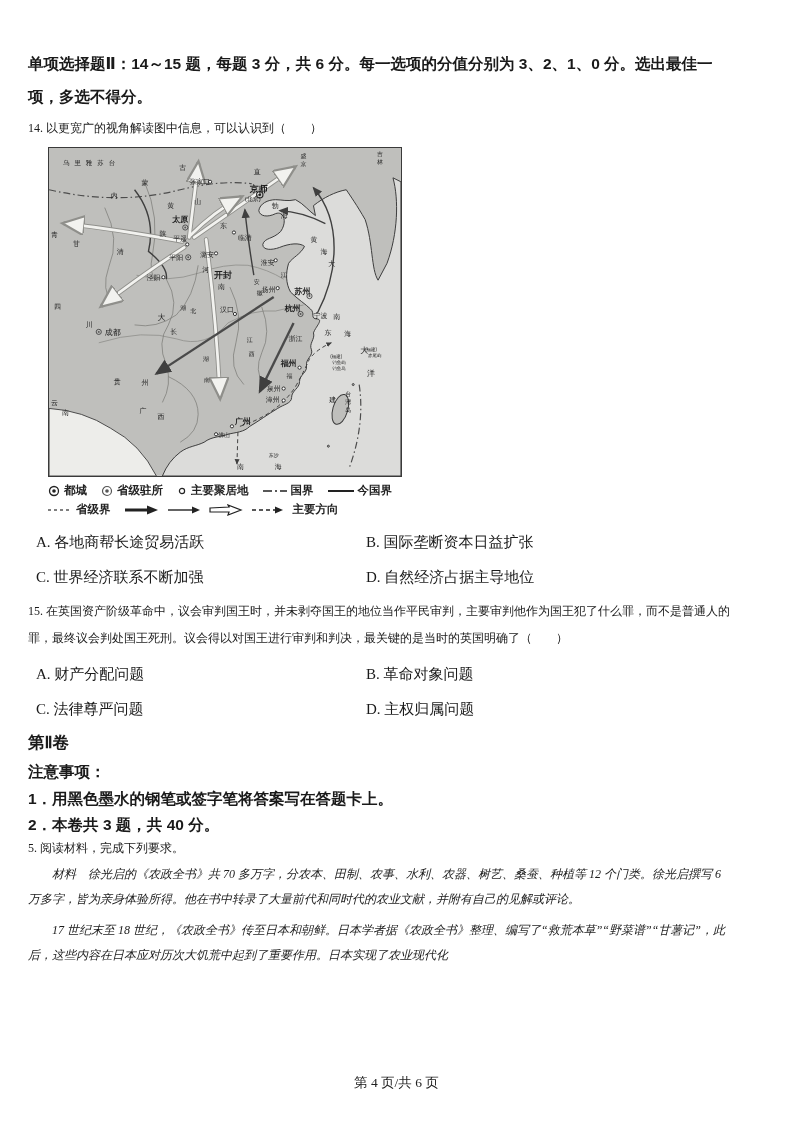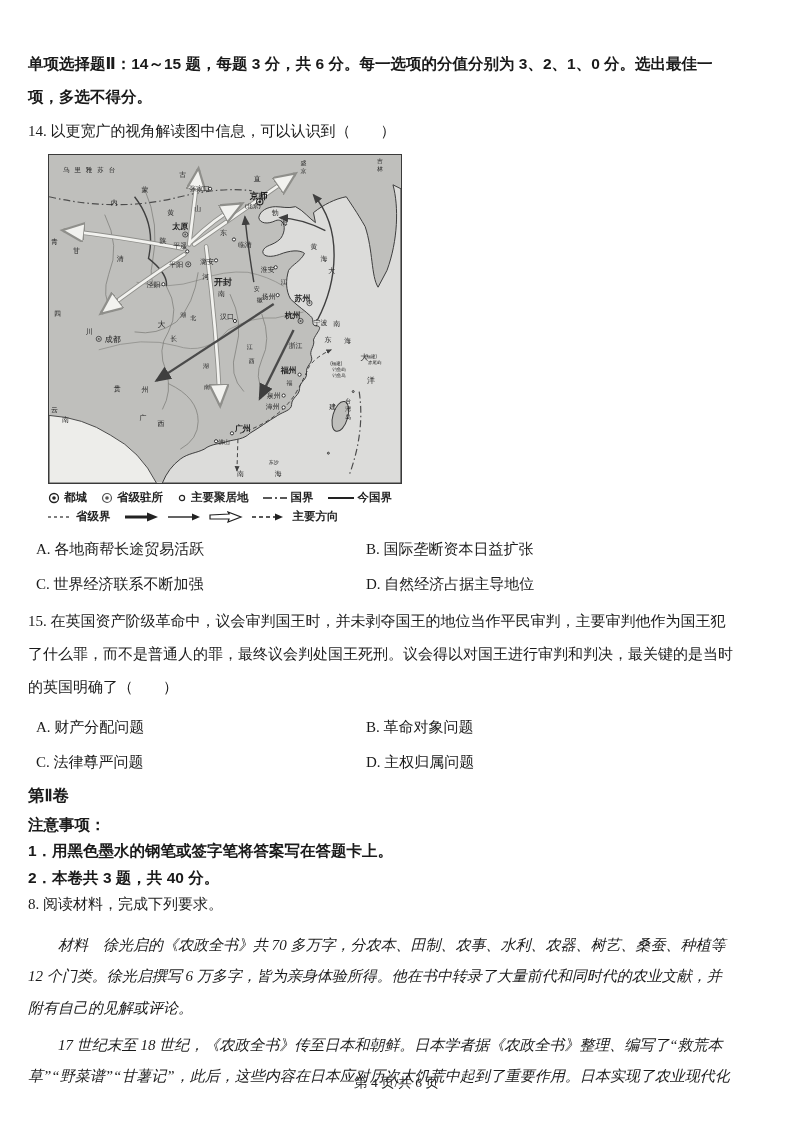--- a/index.html
+++ b/index.html
@@ -6,21 +6,21 @@
   :root{ --ink:#1a1a1a; --paper:#ffffff; --map-land:#bfbfbc; --map-sea:#dcdcda; --map-outside:#ededea; }
   *{margin:0;padding:0;box-sizing:border-box;}
   html,body{background:#fff;}
   body{
     width:793px;height:1122px;position:relative;overflow:hidden;
     background:var(--paper);
     font-family:"Liberation Serif","DejaVu Serif",serif;
     color:var(--ink);
   }
   .page{padding:48px 58px 0 28px;}
-  p{font-size:15px;line-height:2.2;}
+  p{font-size:12px;line-height:2.2;}
   .bold{font-weight:bold;font-size:15.5px;font-family:"Liberation Sans","DejaVu Sans",sans-serif;line-height:2.1;}
   .stem{margin-top:2px;}
   
   .map-fig{margin:6px 0 4px 20px;width:288px;}
   .map-frame{width:354px;height:330px;border:1.5px solid #3a3a3a;display:block;background:var(--map-land);}
   .map-frame text{font-family:"Liberation Sans","DejaVu Sans",sans-serif;fill:#1e1e1e;}
   .sea{fill:var(--map-sea);stroke:#3c3c3c;stroke-width:1;}
   .land-extra{fill:var(--map-land);stroke:#3c3c3c;stroke-width:1;}
   .outside{fill:var(--map-outside);stroke:#4a4a4a;stroke-width:1;}
   .river{fill:none;stroke:#8d8d89;stroke-width:.8;}
@@ -33,21 +33,21 @@
   .s-route{fill:none;stroke:#3f3f3f;stroke-width:1;stroke-dasharray:4 3;}
   
   .legend{font-family:"Liberation Sans","DejaVu Sans",sans-serif;font-size:11.5px;font-weight:bold;color:#222;margin-top:4px;}
   .legend .row{display:flex;align-items:center;gap:14px;line-height:19px;flex-wrap:nowrap;}
   .legend .li{display:flex;align-items:center;gap:4px;white-space:nowrap;}
   .legend svg{display:block;}
   
   .opts{display:grid;grid-template-columns:330px 1fr;margin:8px 0 0 8px;row-gap:5px;}
   .opts span{font-size:15px;line-height:30px;}
   .center-title{text-align:left;font-weight:bold;font-size:16.5px;font-family:Liberation Sans, sans-serif;line-height:2;margin-top:2px;}
-  .material{font-style:italic;line-height:2.08;text-indent:2em;margin-top:12px;}
+  .material{font-style:italic;line-height:2.08;text-indent:2em;margin-top:2px;}
   .footer{position:absolute;left:0;right:0;top:1074px;text-align:center;font-size:13.5px;color:#222;}
 </style>
 </head>
 <body>
 
 <div class="page">
 
   <p class="bold">单项选择题Ⅱ：14～15 题，每题 3 分，共 6 分。每一选项的分值分别为 3、2、1、0 分。选出最佳一项，多选不得分。</p>
 
   <p class="stem">14. 以更宽广的视角解读图中信息，可以认识到（　　）</p>
@@ -323,20 +323,20 @@
     <span>C. 法律尊严问题</span>
     <span>D. 主权归属问题</span>
   </div>
 
   <div class="center-title">第Ⅱ卷</div>
 
   <p class="bold" style="line-height:1.7">注意事项：</p>
   <p class="bold" style="line-height:1.7">1．用黑色墨水的钢笔或签字笔将答案写在答题卡上。</p>
   <p class="bold" style="line-height:1.7">2．本卷共 3 题，共 40 分。</p>
 
-  <p style="line-height:1.8">8. 阅读材料，完成下列要求。</p>
+  <p style="line-height:1.8">5. 阅读材料，完成下列要求。</p>
 
   <p class="material">材料　徐光启的《农政全书》共 70 多万字，分农本、田制、农事、水利、农器、树艺、桑蚕、种植等 12 个门类。徐光启撰写 6 万多字，皆为亲身体验所得。他在书中转录了大量前代和同时代的农业文献，并附有自己的见解或评论。</p>
   <p class="material" style="margin-top:6px">17 世纪末至 18 世纪，《农政全书》传至日本和朝鲜。日本学者据《农政全书》整理、编写了“救荒本草”“野菜谱”“甘薯记”，此后，这些内容在日本应对历次大饥荒中起到了重要作用。日本实现了农业现代化</p>
 
 </div>
 
 <div class="footer">第 4 页/共 6 页</div>
 
 </body></html>

